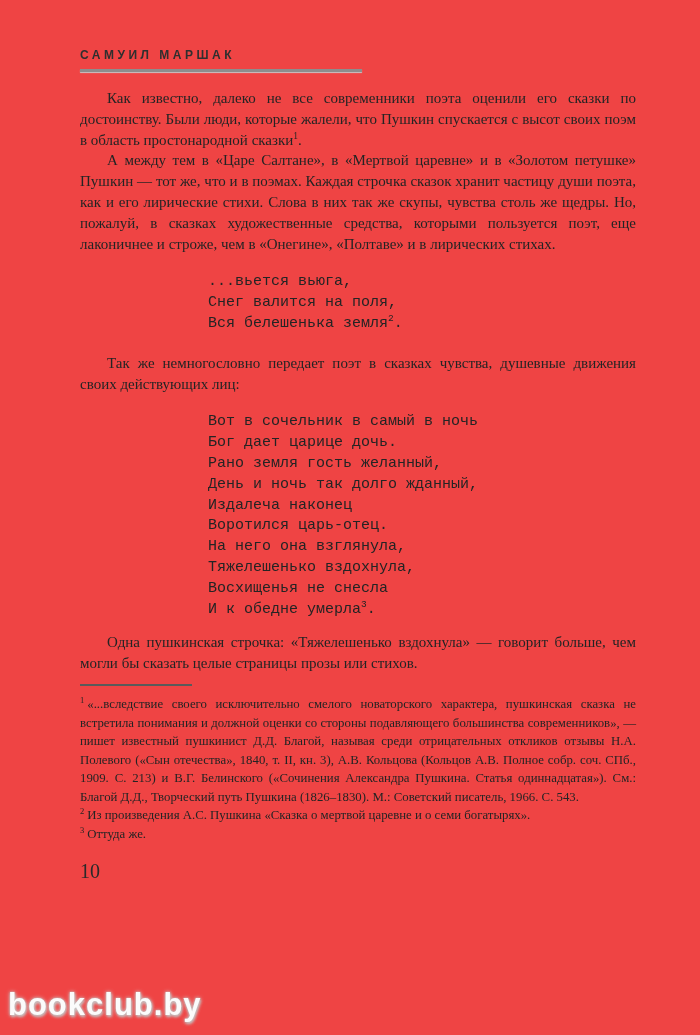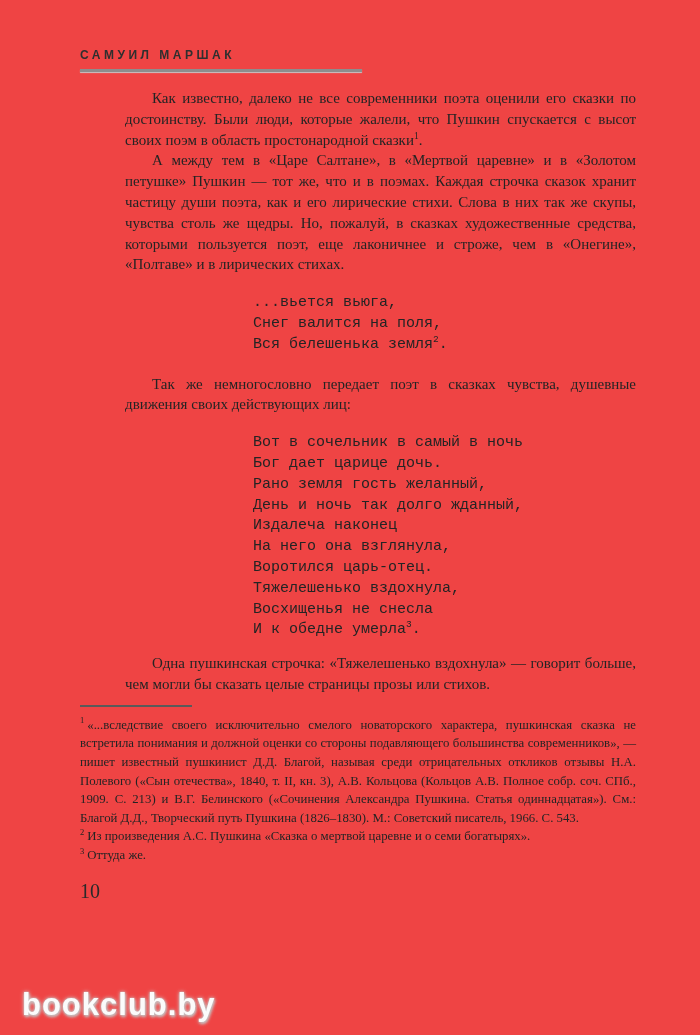--- a/index.html
+++ b/index.html
@@ -26,21 +26,21 @@
     letter-spacing: 3.5px;
     color: #2f2f2f;
   }
   .author-rule {
     margin-top: 7px;
     width: 282px;
     height: 3px;
     background: #8d8d8d;
     box-shadow: 0 1px 1px #c6c6c6;
   }
-  .body-text { margin-top: 16px; margin-left: 45px; }
+  .body-text { margin-top: 16px; }
   .para {
     font-size: 15px;
     line-height: 20.8px;
     text-align: justify;
     text-indent: 27px;
   }
   .fn-ref {
     font-size: 9.5px;
     line-height: 0;
     vertical-align: super;
@@ -74,21 +74,21 @@
     vertical-align: super;
     margin-right: 3px;
   }
   .page-number {
     margin-top: 16px;
     font-size: 20px;
     color: #2a2a2a;
   }
   .watermark {
     position: absolute;
-    left: 22px;
+    left: 8px;
     bottom: 12px;
     font-family: "Liberation Sans", "DejaVu Sans", sans-serif;
     font-size: 31px;
     font-weight: bold;
     letter-spacing: 1px;
     color: #fbfbfb;
     text-shadow: 0 0 2px #b9b9b9, 0 0 4px #d2d2d2, 1px 2px 3px #c0c0c0;
   }
 </style>
 </head>
@@ -114,22 +114,22 @@
       </div>
 
       <p class="para">Так же немногословно передает поэт в сказках чувства, душевные движения своих действующих лиц:</p>
 
       <div class="verse verse-2">
         <div class="verse-line">Вот в сочельник в самый в ночь</div>
         <div class="verse-line">Бог дает царице дочь.</div>
         <div class="verse-line">Рано земля гость желанный,</div>
         <div class="verse-line">День и ночь так долго жданный,</div>
         <div class="verse-line">Издалеча наконец</div>
+        <div class="verse-line">Воротился царь-отец.</div>
         <div class="verse-line">На него она взглянула,</div>
-        <div class="verse-line">Воротился царь-отец.</div>
         <div class="verse-line">Тяжелешенько вздохнула,</div>
         <div class="verse-line">Восхищенья не снесла</div>
         <div class="verse-line"><span>И к обедне умерла</span><sup class="fn-ref">3</sup><span>.</span></div>
       </div>
 
       <p class="para">Одна пушкинская строчка: «Тяжелешенько вздохнула» — говорит больше, чем могли бы сказать целые страницы прозы или стихов.</p>
     </div>
 
     <div class="footnotes">
       <div class="fn-rule"></div>

